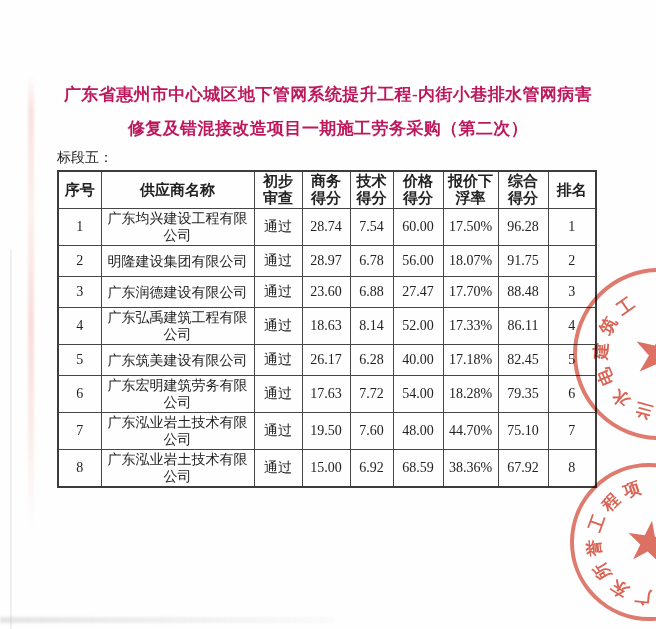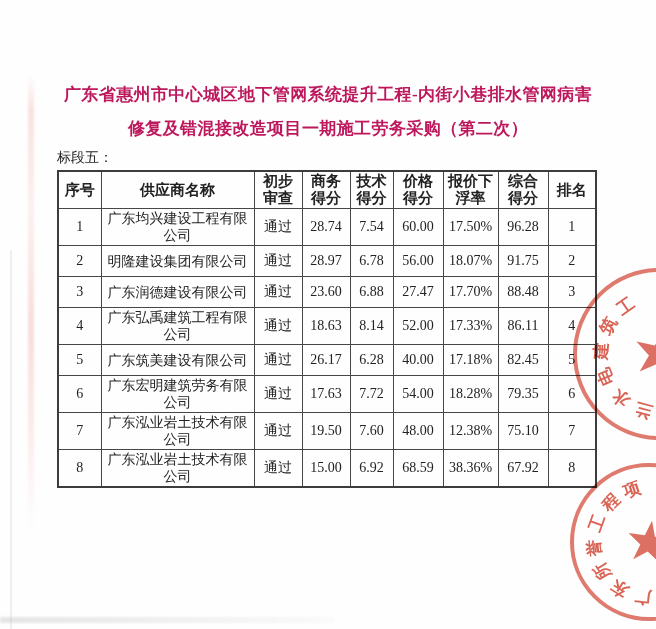--- a/index.html
+++ b/index.html
@@ -189,21 +189,21 @@
           <td>79.35</td>
           <td>6</td>
         </tr>
         <tr>
           <td>7</td>
           <td class="name-cell">广东泓业岩土技术有限公司</td>
           <td>通过</td>
           <td>19.50</td>
           <td>7.60</td>
           <td>48.00</td>
-          <td>12.38%</td>
+          <td>44.70%</td>
           <td>75.10</td>
           <td>7</td>
         </tr>
         <tr>
           <td>8</td>
           <td class="name-cell">广东泓业岩土技术有限公司</td>
           <td>通过</td>
           <td>15.00</td>
           <td>6.92</td>
           <td>68.59</td>

